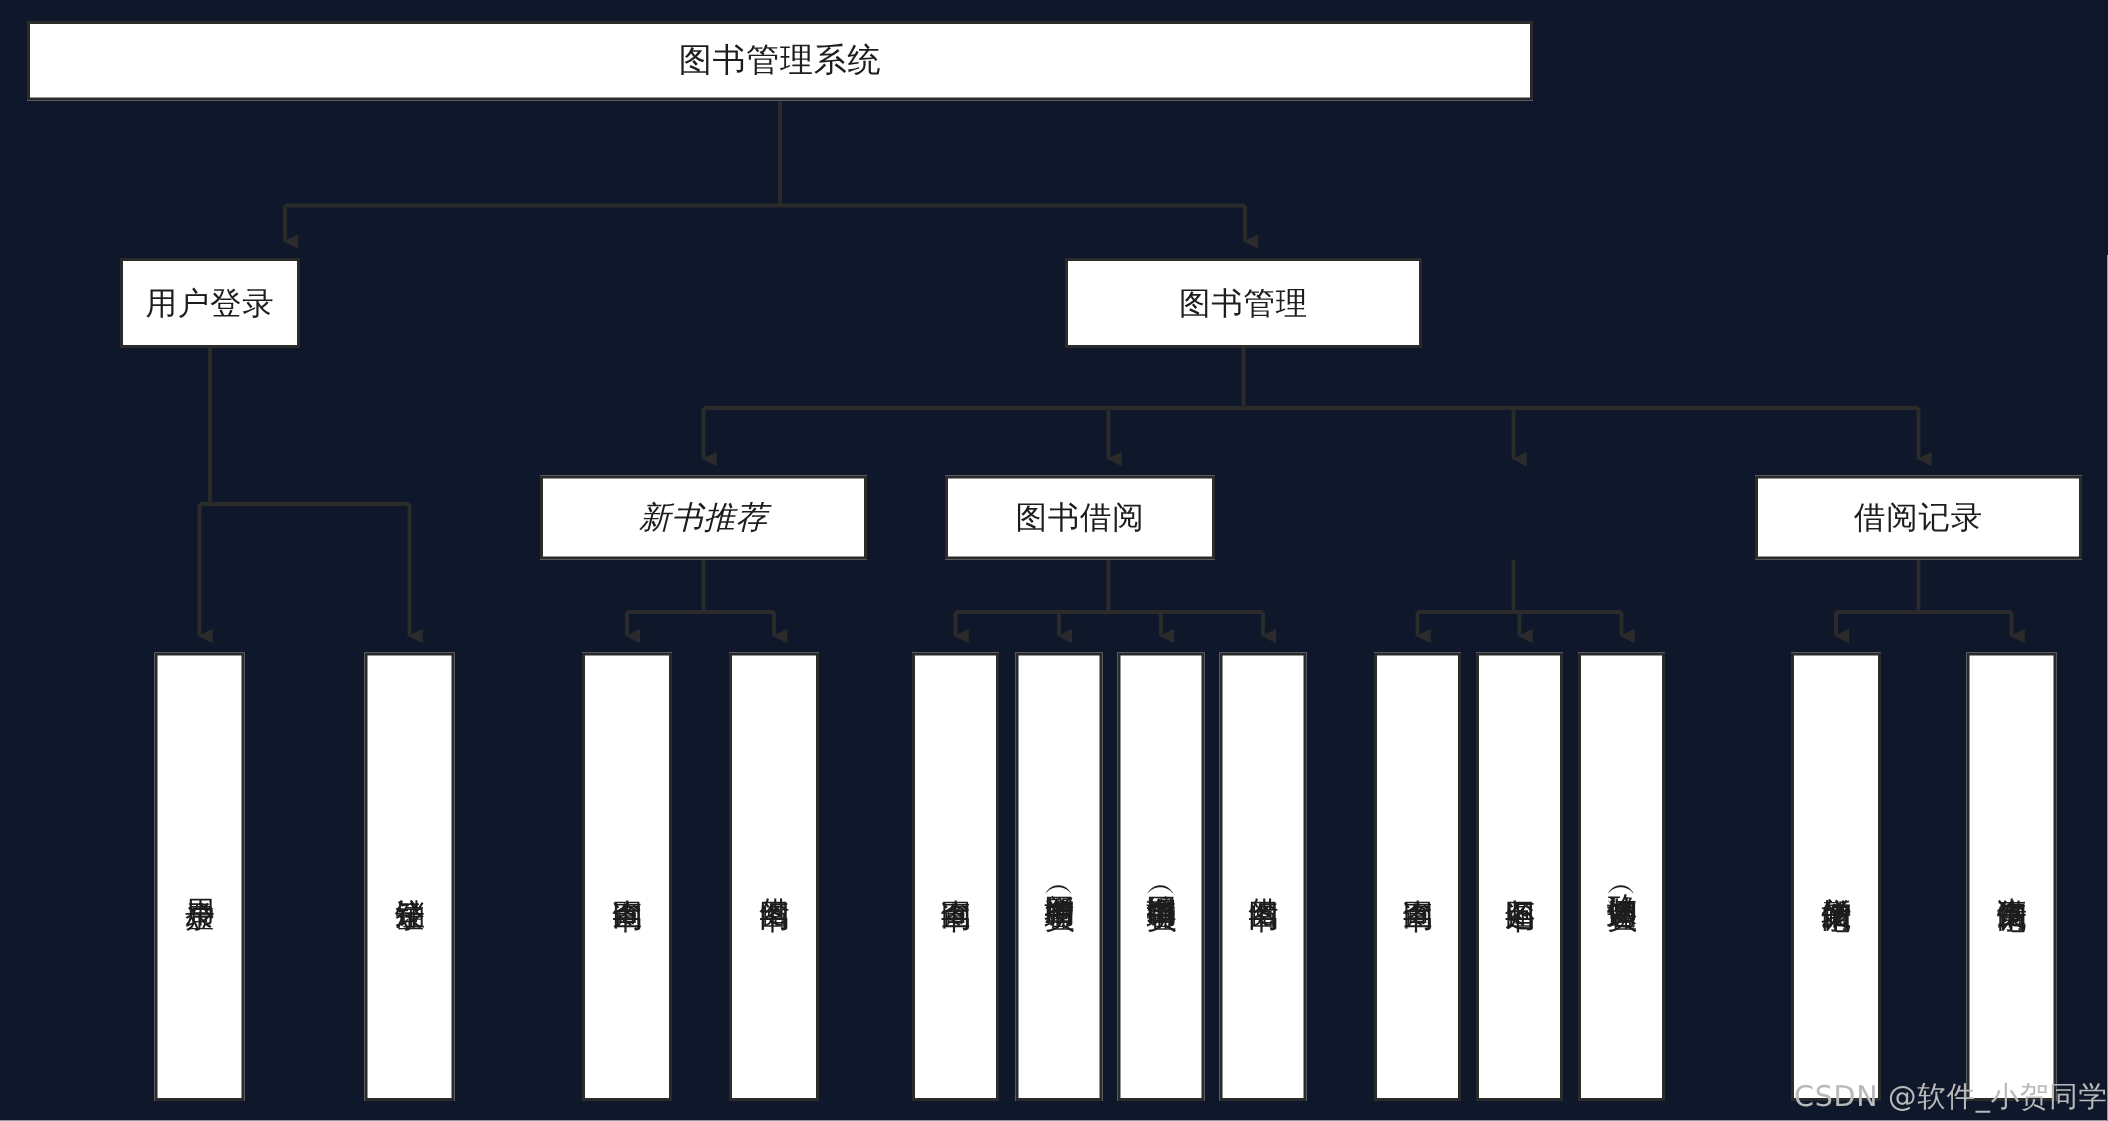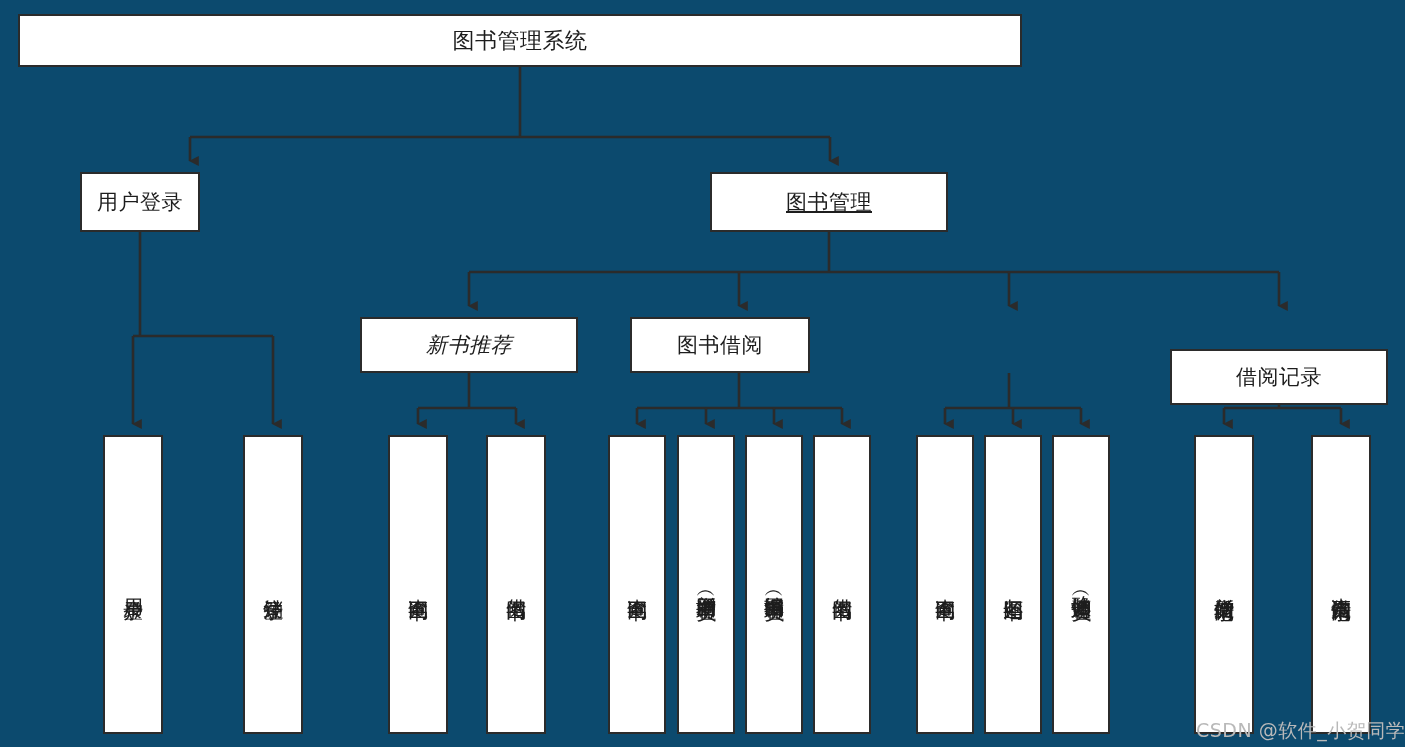--- a/index.html
+++ b/index.html
@@ -8,21 +8,21 @@
     padding: 0;
     background: #ffffff;
   }
   body {
     font-family: "DejaVu Sans", "Liberation Sans", sans-serif;
   }
   #diagram-root {
     position: relative;
     width: 1405px;
     height: 747px;
-    background: #0c4a6e;
+    background: #0f172a;
     overflow: hidden;
   }
   #diagram-svg {
     position: absolute;
     left: 0;
     top: 0;
     width: 1405px;
     height: 747px;
   }
   .node {
@@ -117,25 +117,25 @@
       <path d="M1279,373 L1279,408"></path>
       <path d="M1224,408 L1341,408"></path>
       <path d="M1224,408 L1224,424" marker-end="url(#arrowhead)"></path>
       <path d="M1341,408 L1341,424" marker-end="url(#arrowhead)"></path>
     </g>
   </svg>
 
   <div class="node h root" id="n-root" style="left: 18px; top: 14px; width: 1004px; height: 53px;">图书管理系统</div>
 
   <div class="node h" id="n-user_login" style="left: 80px; top: 172px; width: 120px; height: 60px;">用户登录</div>
-  <div class="node h" id="n-book_manage" style="left: 710px; top: 172px; width: 238px; height: 60px; text-decoration: underline;">图书管理</div>
+  <div class="node h" id="n-book_manage" style="left: 710px; top: 172px; width: 238px; height: 60px;">图书管理</div>
 
   <div class="node h" id="n-new_book_rec" style="left: 360px; top: 317px; width: 218px; height: 56px; font-style: italic;">新书推荐</div>
   <div class="node h" id="n-book_borrow" style="left: 630px; top: 317px; width: 180px; height: 56px;">图书借阅</div>
-  <div class="node h" id="n-borrow_record" style="left: 1170px; top: 317px; width: 218px; height: 56px; margin-top: 32px;">借阅记录</div>
+  <div class="node h" id="n-borrow_record" style="left: 1170px; top: 317px; width: 218px; height: 56px;">借阅记录</div>
 
   <div class="node v" id="n-leaf_user_login" style="left: 103px; top: 435px; width: 60px; height: 299px;">
       <span class="vlabel">用户登录</span>
     </div>
   <div class="node v" id="n-leaf_logout" style="left: 243px; top: 435px; width: 60px; height: 299px;">
       <span class="vlabel">注销登录</span>
     </div>
 
   <div class="node v" id="n-leaf_query_book_a" style="left: 388px; top: 435px; width: 60px; height: 299px;">
       <span class="vlabel">查询图书</span>

